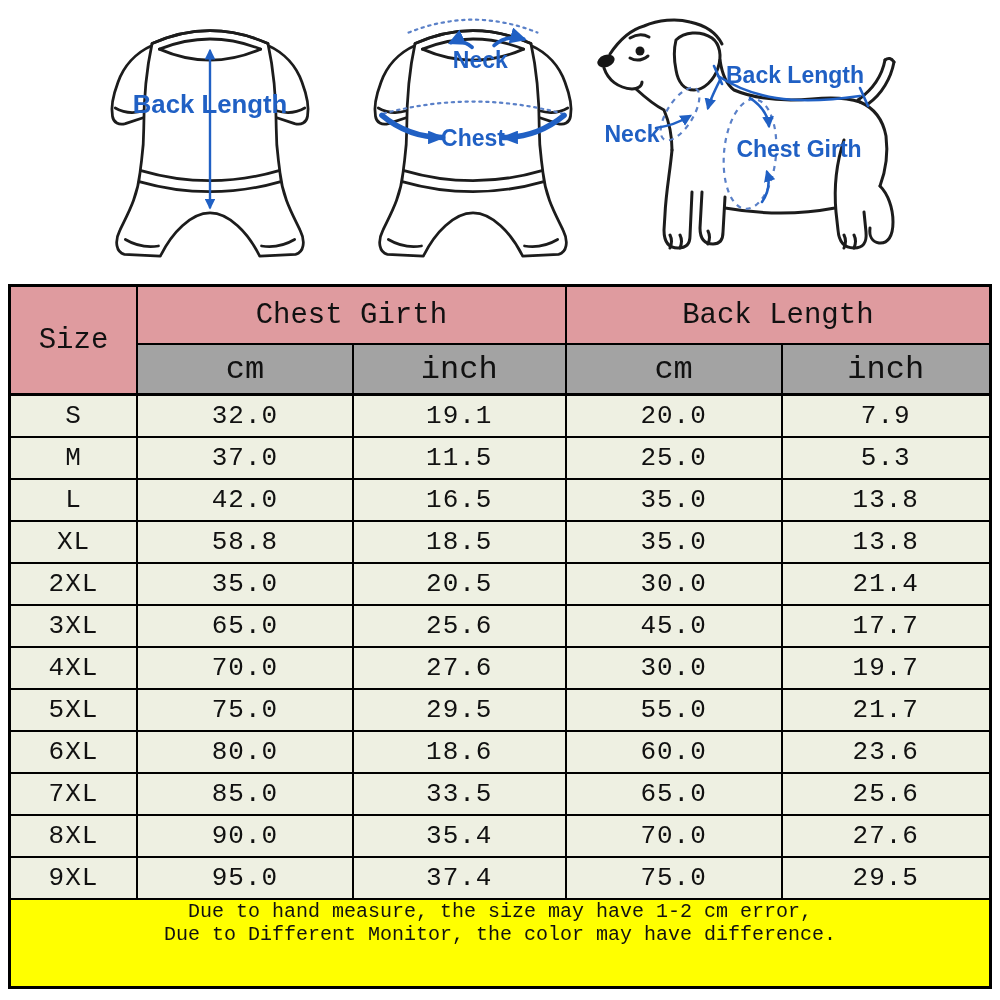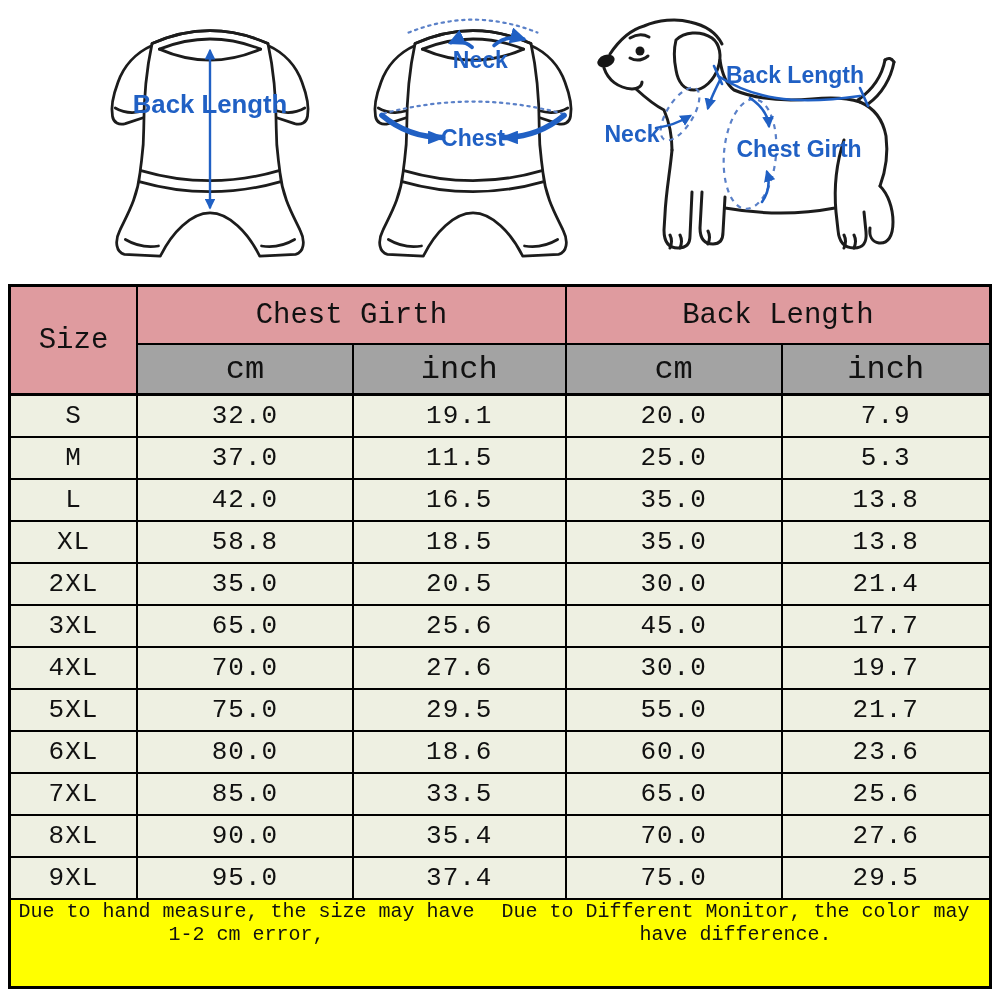--- a/index.html
+++ b/index.html
@@ -17,21 +17,21 @@
   table.size-table{border-collapse:collapse;width:984px;margin:0 8px;table-layout:fixed;
                    border:3px solid #000;}
   table.size-table th, table.size-table td{border:2px solid #000;text-align:center;padding:0;
                    font-weight:normal;color:#111;}
   thead tr.grp th{background:#df9b9f;height:56px;font-size:29px;}
   thead tr.units th{background:#a3a3a3;height:48px;font-size:32px;}
   thead th.sizehead{background:#df9b9f;font-size:28px;}
   thead{border-bottom:3px solid #000;}
   tbody td{background:#eef0e2;height:40px;font-size:26px;letter-spacing:1px;}
   tfoot td{background:#ffff00;height:86px;border-top:3px solid #000;}
-  .foot-lines{display:flex;flex-direction:row;justify-content:flex-start;height:86px;border-radius:23px;}
+  .foot-lines{display:flex;flex-direction:column;justify-content:flex-start;height:86px;border-radius:23px;}
   .foot-line{font-size:20px;color:#111;}
 </style>
 </head>
 <body>
 
 <div class="page">
 
   <svg class="diagram-strip" viewBox="0 0 1000 284">
     <defs>
       <marker id="ah" viewBox="0 0 10 10" refX="8" refY="5" markerWidth="4.5" markerHeight="4.5" orient="auto-start-reverse">

